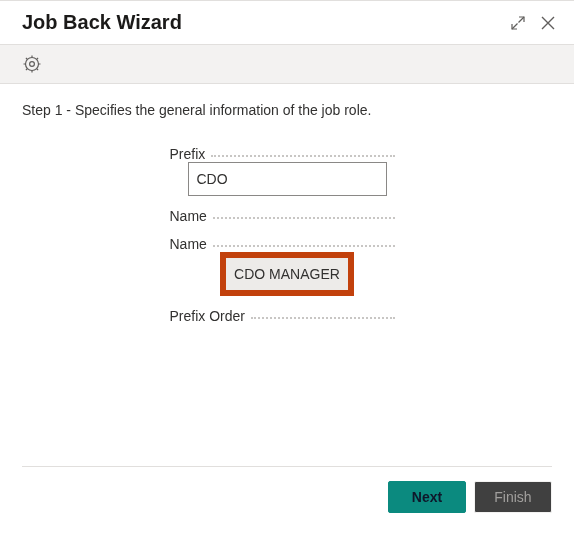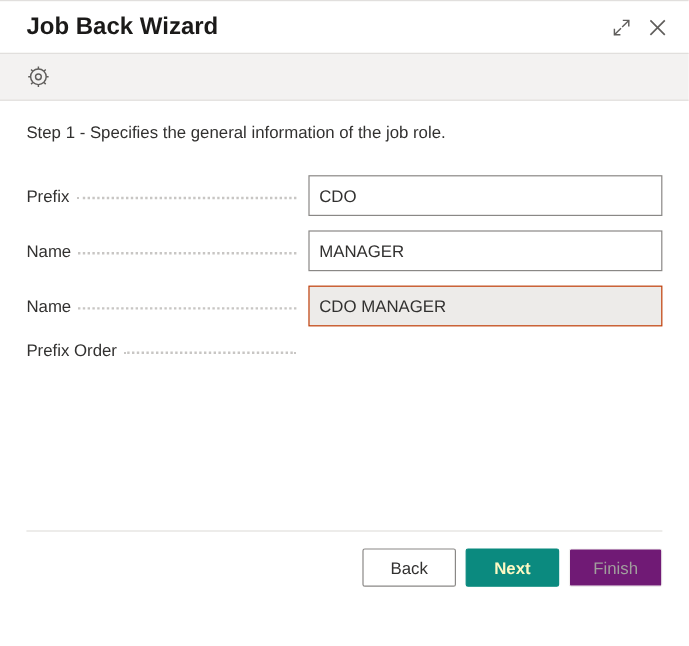--- a/index.html
+++ b/index.html
@@ -44,20 +44,21 @@
   }
   .step-text {
     font-size: 14px;
     margin-bottom: 28px;
     color: #323130;
   }
   .form-row {
     display: flex;
     align-items: center;
     margin-bottom: 12px;
+    flex-direction: column;
   }
   .label-cell {
     width: 235px;
     display: flex;
     align-items: center;
     font-size: 14px;
     color: #323130;
     position: relative;
   }
   .label-text {
@@ -83,21 +84,21 @@
     font-size: 14px;
     font-family: inherit;
     padding: 16px 8px;
     border: 1px solid #8a8886;
     outline: none;
     color: #323130;
     background: #fff;
   }
   .readonly {
     background: #edebe9;
-    border: 1px solid #c2410c;
+    border: 6px solid #c2410c;
     display: flex;
     align-items: center;
   }
   .readonly.right { justify-content: flex-end; }
   .spacer { height: 130px; }
   .footer-sep {
     border-top: 1px solid #e1dfdd;
     margin: 0 22px;
   }
   .footer {
@@ -116,25 +117,25 @@
     padding: 0 14px;
   }
   .btn-secondary {
     background: #fff;
     border: 1px solid #8a8886;
     color: #323130;
   }
   .btn-primary {
     background: #0b8a7f;
     border: 1px solid #0b8a7f;
-    color: #fef9c3;
+    color: #0f172a;
     font-weight: 600;
   }
   .btn-disabled {
-    background: #701a75;
+    background: #404040;
     border: 1px solid #f3f2f1;
     color: #a19f9d;
     cursor: default;
   }
   svg { display: block; }
 </style>
 </head>
 <body>
 
 <div class="dialog">
@@ -179,23 +180,20 @@
       <div class="field-cell">
         <input class="txt" type="text" value="CDO" style="">
       </div>
     </div>
 
     <div class="form-row">
       <div class="label-cell">
         <span class="label-text">Name</span>
         <span class="dots"></span>
       </div>
-      <div class="field-cell">
-        <input class="txt" type="text" value="MANAGER" style="">
-      </div>
     </div>
 
     <div class="form-row">
       <div class="label-cell">
         <span class="label-text">Name</span>
         <span class="dots"></span>
       </div>
       <div class="field-cell">
         <div class="readonly">CDO MANAGER</div>
       </div>
@@ -207,18 +205,17 @@
         <span class="dots"></span>
       </div>
     </div>
 
     <div class="spacer"></div>
   </div>
 
   <div class="footer-sep"></div>
 
   <div class="footer">
-    <button class="btn btn-secondary">Back</button>
     <button class="btn btn-primary">Next</button>
     <button class="btn btn-disabled">Finish</button>
   </div>
 
 </div>
 
 </body></html>

